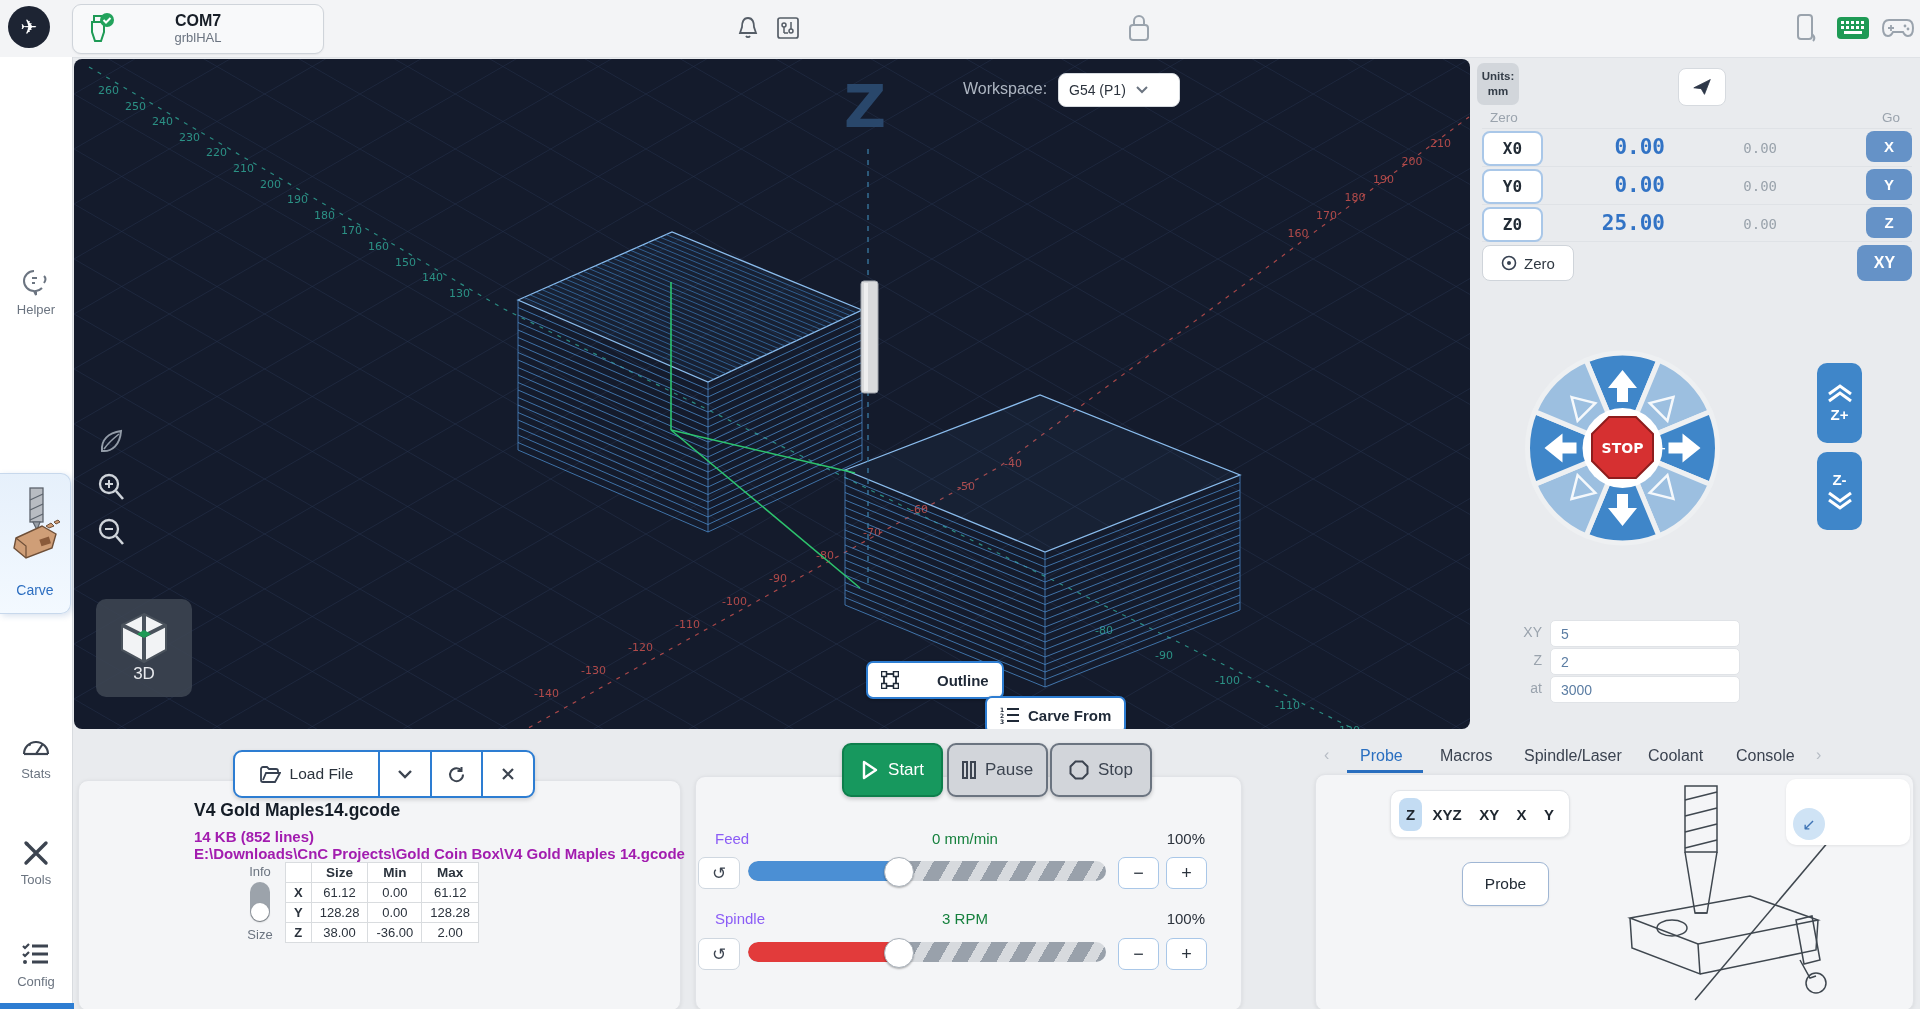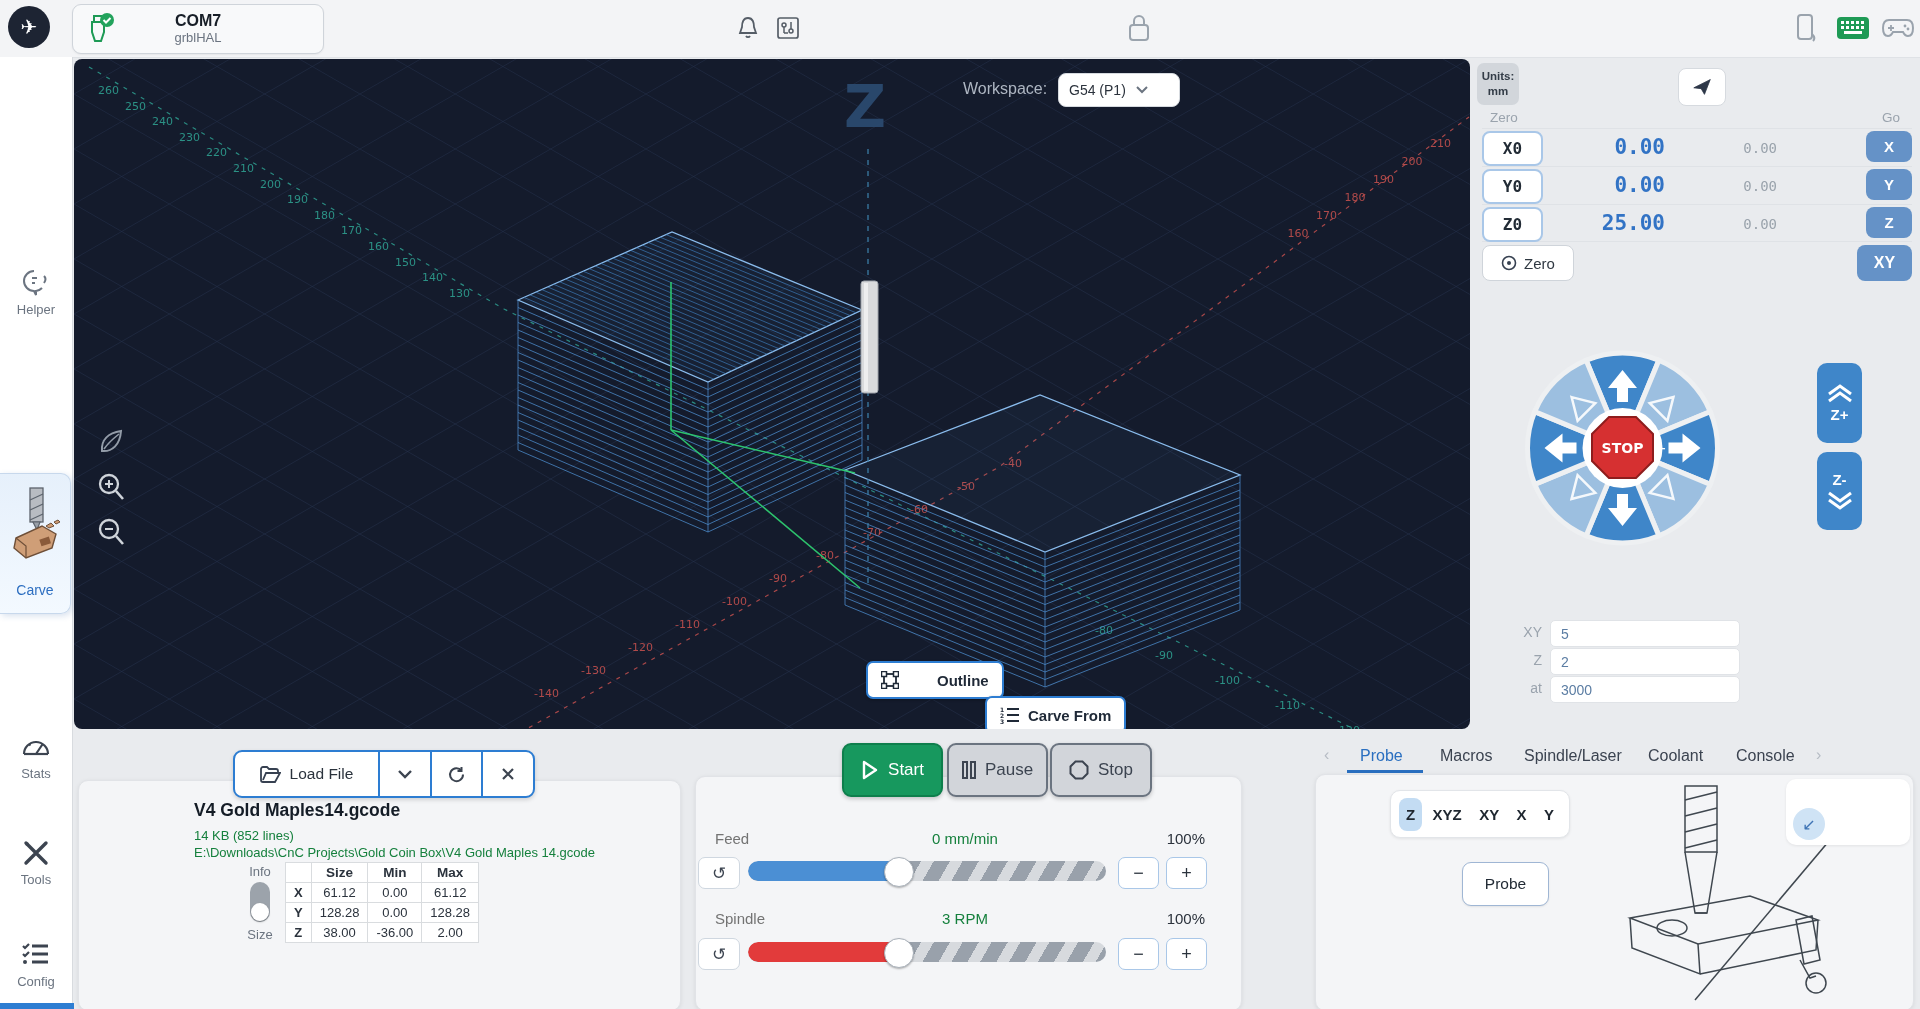--- a/index.html
+++ b/index.html
@@ -66,31 +66,31 @@
         box-shadow:0 1px 3px rgba(0,0,0,.07);display:flex;flex-direction:column;justify-content:space-around;padding:4px 5px;box-sizing:border-box;}
   .speedopt{height:34px;display:flex;align-items:center;justify-content:center;font-size:16px;color:#1f2630;border-radius:7px;}
   .speedopt.on{background:#c7def4;}
   
   .card{background:#f4f5f7;border:1px solid #e1e3e7;border-radius:10px;box-shadow:0 1px 4px rgba(0,0,0,.08);}
   .loadgroup{left:233px;top:750px;width:298px;height:44px;background:#fff;border:2px solid #2d7dd2;border-radius:9px;
         display:flex;align-items:stretch;box-shadow:0 2px 4px rgba(0,0,0,.15);}
   .loadseg{display:flex;align-items:center;justify-content:center;gap:9px;color:#2b333d;font-size:15.5px;}
   .loadsep{width:2px;background:#2d7dd2;}
   .fname{font-weight:bold;font-size:17.5px;color:#141c26;}
-  .fmeta{font-size:13px;color:#15803d;}
+  .fmeta{font-size:15px;color:#a21caf;font-weight:bold;}
   .ftable{border-collapse:collapse;font-size:13px;color:#2b333d;}
   .ftable th,.ftable td{border:1px solid #d9dcdf;background:#fff;padding:2px 8px;text-align:center;}
   .ftable th{font-weight:bold;font-size:13.5px;}
   .ftable td.axl{font-weight:bold;}
   .toggle-lbl{font-size:13px;color:#6b7480;text-align:center;}
   .vpill{width:20px;height:40px;background:#9ca3ab;border-radius:10px;position:relative;}
   .vpill .knob{position:absolute;left:1px;bottom:1px;width:18px;height:18px;border-radius:50%;background:#fff;box-shadow:0 1px 2px rgba(0,0,0,.3);}
   .runbtn{position:absolute;top:743px;height:50px;border-radius:9px;display:flex;align-items:center;justify-content:center;
         gap:9px;font-size:17px;box-shadow:0 2px 4px rgba(0,0,0,.2);}
-  .ovr-lbl{font-size:15px;color:#737373;}
+  .ovr-lbl{font-size:15px;color:#8b5cf6;}
   .ovr-val{font-size:15px;color:#15803d;}
   .ovr-pct{font-size:15px;color:#2b323c;}
   .sqbtn{width:40px;height:30px;background:#fff;border:1px solid #cfd7e0;border-radius:7px;display:flex;align-items:center;
         justify-content:center;font-size:17px;color:#3c4450;}
   .pmbtn{width:39px;height:30px;background:#fff;border:1px solid #a9c7e8;border-radius:7px;display:flex;align-items:center;
         justify-content:center;font-size:18px;color:#2b333d;}
   .track{position:absolute;height:20px;border-radius:10px;overflow:hidden;
         background:repeating-linear-gradient(120deg,#d7dade 0 11px,#99a1ab 11px 25px);}
   .trackfill{position:absolute;top:0;left:0;height:100%;border-radius:10px 0 0 10px;}
   .handle{position:absolute;width:28px;height:28px;border-radius:50%;background:#fff;border:1px solid #aab2bb;box-shadow:0 1px 2px rgba(0,0,0,.3);}
@@ -487,20 +487,28 @@
         </svg>
     </div>
     <div class="abs vp-tool" style="left:22px;top:457px;">
       <svg width="30" height="32" viewBox="0 0 30 32">
           <circle cx="13" cy="13" r="9" fill="none" stroke="#cfd4da" stroke-width="2.3"></circle>
           <path d="M20 20 L27 28" stroke="#cfd4da" stroke-width="2.6"></path>
           <path d="M9 13 h8" stroke="#cfd4da" stroke-width="2"></path>
         </svg>
     </div>
 
+    <div class="abs cube3d">
+      <svg width="54" height="52" viewBox="0 0 54 52">
+        <path d="M27 2 L49 13 L49 38 L27 50 L5 38 L5 13 Z" fill="#f2f3f5" stroke="#4a525c" stroke-width="2"></path>
+        <path d="M27 2 L27 24 M27 24 L49 13 M27 24 L5 13 M27 24 L27 50" stroke="#4a525c" stroke-width="4"></path>
+        <path d="M27 18 L34 22 L27 26 L20 22 Z" fill="#1e9a55"></path>
+      </svg>
+      <span>3D</span>
+    </div>
 
     <div class="abs vpbtn" style="left:792px;top:602px;gap:38px;">
       <svg width="18" height="18" viewBox="0 0 18 18">
           <rect x="3" y="3" width="12" height="12" fill="none" stroke="#1f2937" stroke-width="1.8"></rect>
           <rect x="0.5" y="0.5" width="5" height="5" fill="#fff" stroke="#1f2937" stroke-width="1.5"></rect>
           <rect x="12.5" y="0.5" width="5" height="5" fill="#fff" stroke="#1f2937" stroke-width="1.5"></rect>
           <rect x="0.5" y="12.5" width="5" height="5" fill="#fff" stroke="#1f2937" stroke-width="1.5"></rect>
           <rect x="12.5" y="12.5" width="5" height="5" fill="#fff" stroke="#1f2937" stroke-width="1.5"></rect>
         </svg>
       <span>Outline</span>

